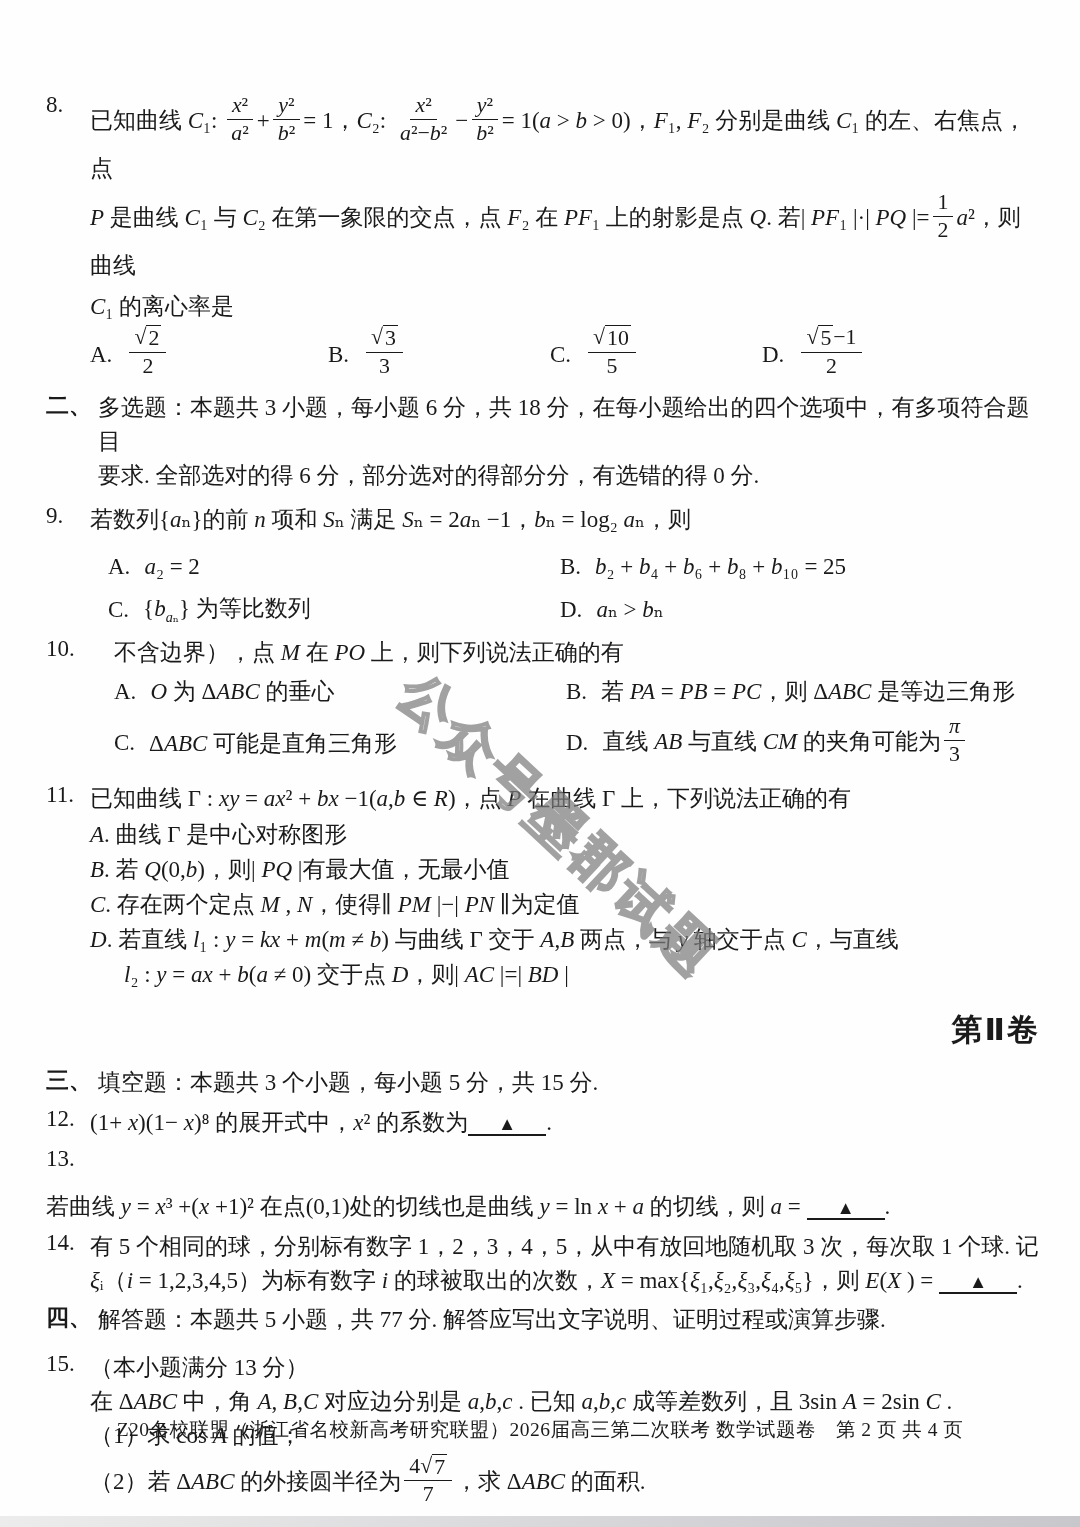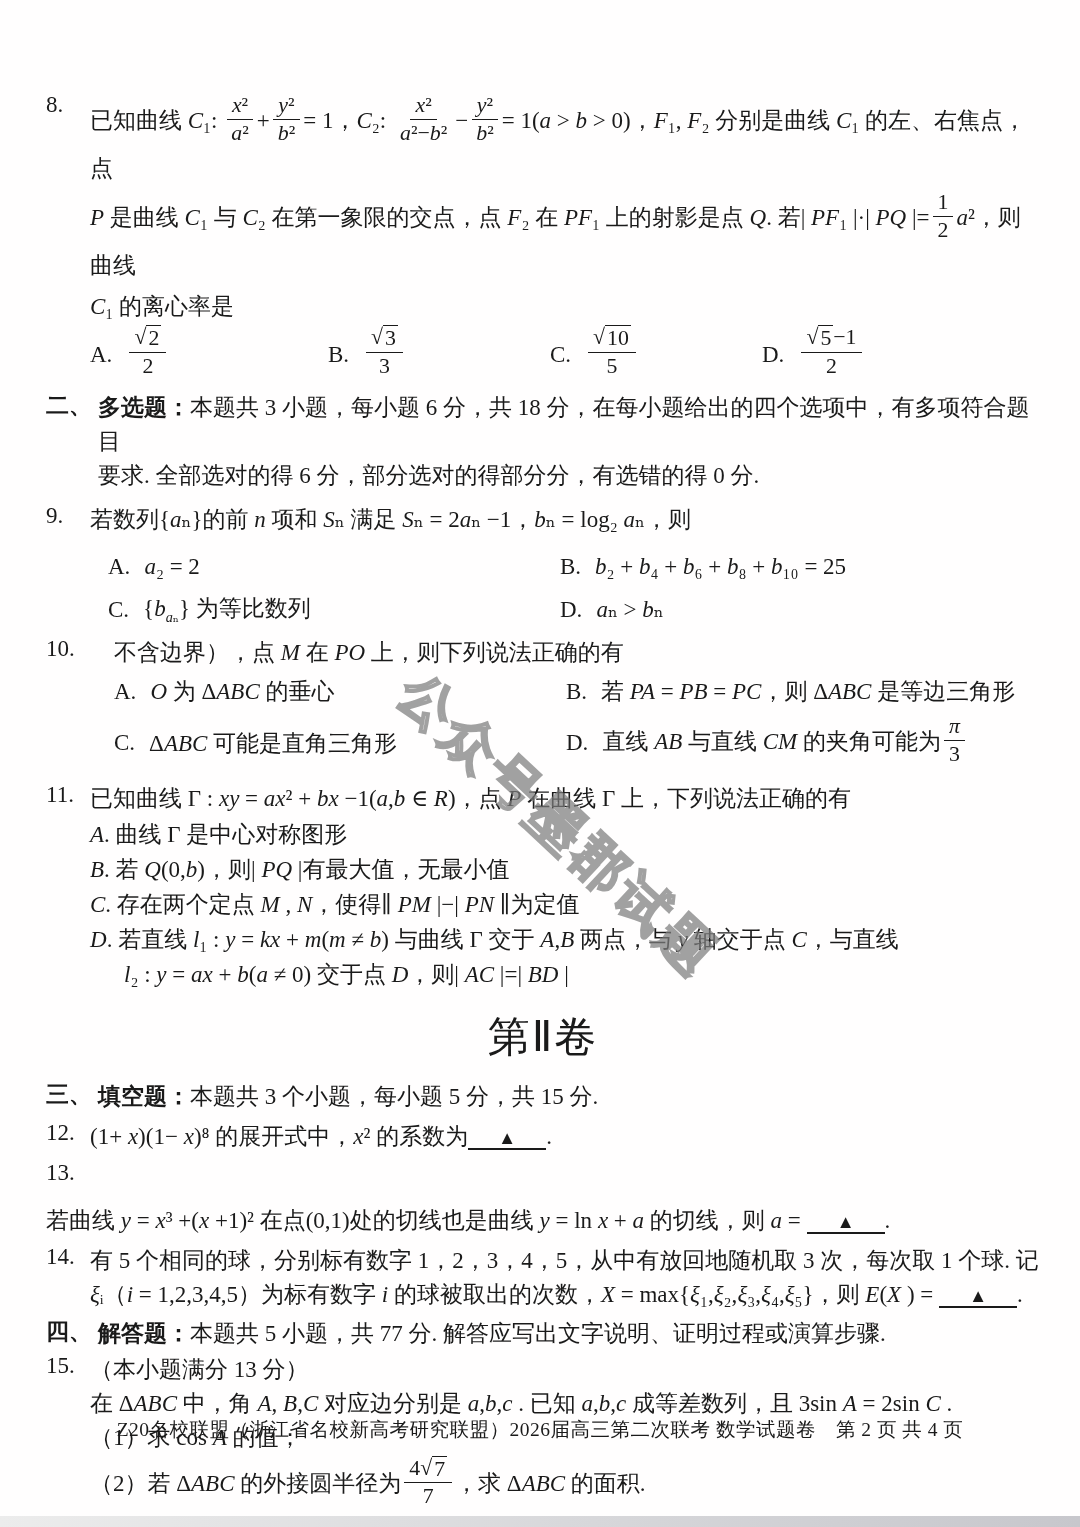--- a/index.html
+++ b/index.html
@@ -29,33 +29,33 @@
   .frac>.fn{padding:0 5px 1px;border-bottom:1.6px solid #1a1a1a;white-space:nowrap;}
   .frac>.fd{padding:1px 5px 0;white-space:nowrap;}
   .sqrt{display:inline-flex;align-items:flex-start;white-space:nowrap;}
   .sqrt>.sg{line-height:1.1;}
   .sqrt>.sb{border-top:1.6px solid #1a1a1a;padding:0 2px;line-height:1.1;}
   .blank{
     display:inline-block;min-width:58px;text-align:center;
     border-bottom:2px solid #1a1a1a;line-height:1;padding:3px 10px 1px;
     font-size:.8em;vertical-align:baseline;
   }
-  .b{font-weight:700;font-family:"Liberation Sans","DejaVu Sans",sans-serif;}
+  .b{font-weight:400;font-family:"Liberation Sans","DejaVu Sans",sans-serif;}
   .sec .qnum{font-weight:700;font-family:"Liberation Sans","DejaVu Sans",sans-serif;flex-basis:52px;}
   
   .opts{display:grid;margin-top:4px;row-gap:7px;}
   .opts4{grid-template-columns:238px 222px 212px 1fr;}
   .opts2{grid-template-columns:452px 1fr;}
   .opt{display:flex;align-items:center;min-height:36px;}
   .olab{margin-right:14px;}
   .optline{margin:2px 0;min-height:33px;line-height:33px;}
   .indent2{padding-left:34px;}
   
   .part-title{
-    text-align:center;font-weight:400;font-size:42px;margin:16px 0 14px;
+    text-align:right;font-weight:700;font-size:31px;margin:16px 0 14px;
     font-family:"Liberation Sans","DejaVu Sans",sans-serif;letter-spacing:2px;
   }
   
   .watermark{
     position:absolute;left:432px;top:658px;
     transform:rotate(43deg);transform-origin:0 0;
     font-size:54px;font-weight:700;letter-spacing:5px;white-space:nowrap;
     color:transparent;-webkit-text-stroke:2.3px rgba(125,125,125,.72);
     z-index:5;pointer-events:none;
     font-family:"Liberation Sans","DejaVu Sans",sans-serif;
@@ -248,21 +248,21 @@
       </div>
     </div>
 
     <div class="q sec" style="margin-top:4px;">
       <span class="qnum">四、</span>
       <div class="qbody">
         <p class="line"><span class="b">解答题：</span>本题共 5 小题，共 77 分. 解答应写出文字说明、证明过程或演算步骤.</p>
       </div>
     </div>
 
-    <div class="q" style="margin-top:2px;">
+    <div class="q" style="margin-top:14px;">
       <span class="qnum">15.</span>
       <div class="qbody">
         <p class="line">（本小题满分 13 分）</p>
         <p class="line">在 <span class="mr">Δ</span><span class="mi">ABC</span> 中，角 <span class="mi">A</span>, <span class="mi">B</span>,<span class="mi">C</span> 对应边分别是 <span class="mi">a</span>,<span class="mi">b</span>,<span class="mi">c</span> . 已知 <span class="mi">a</span>,<span class="mi">b</span>,<span class="mi">c</span> 成等差数列，且 3<span class="mr">sin</span> <span class="mi">A</span> = 2<span class="mr">sin</span> <span class="mi">C</span> .</p>
         <p class="line">（1）求 <span class="mr">cos</span> <span class="mi">A</span> 的值；</p>
         <p class="line tall">（2）若 <span class="mr">Δ</span><span class="mi">ABC</span> 的外接圆半径为<span class="frac">
               <span class="fn">4<span class="sqrt">
                   <span class="sg">√</span>
                   <span class="sb">7</span>
                 </span></span>

